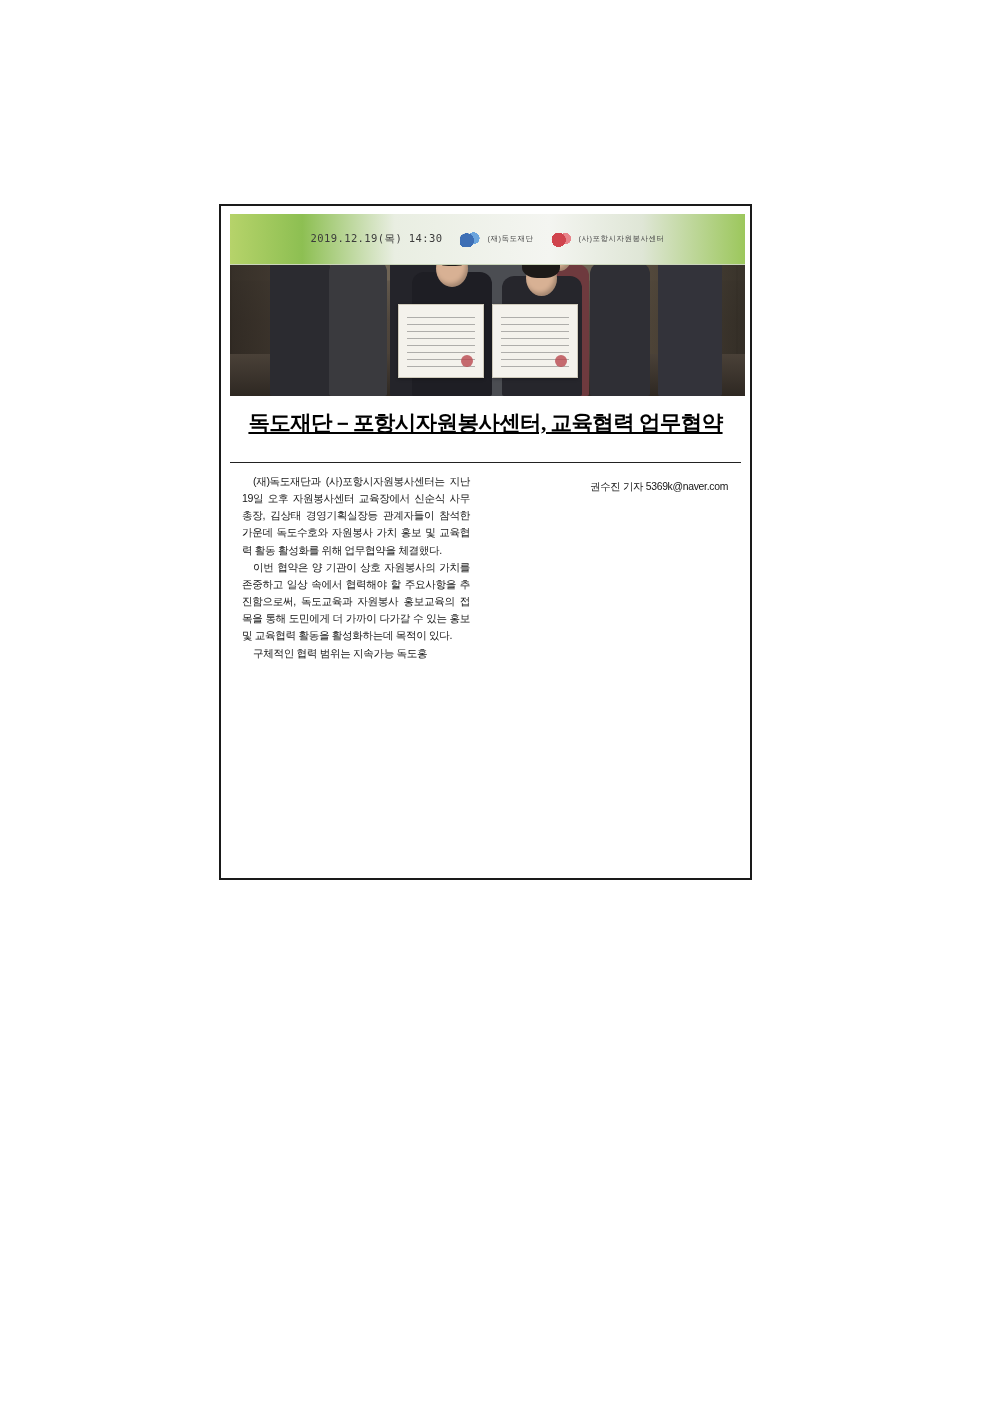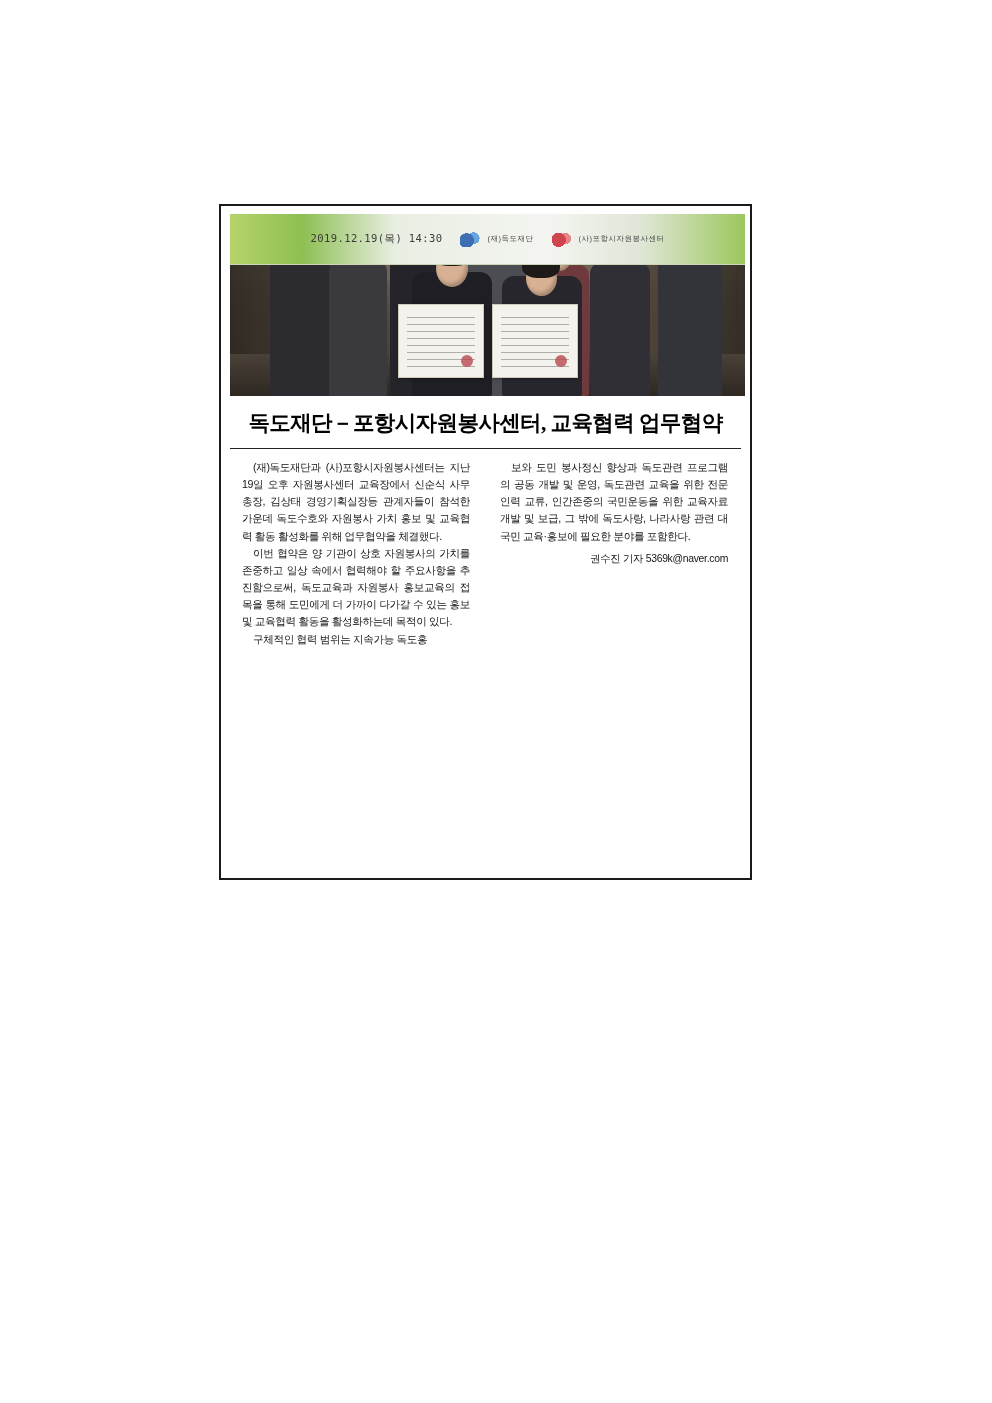--- a/index.html
+++ b/index.html
@@ -205,22 +205,23 @@
 
   
   .headline {
     margin-top: 12px;
     text-align: center;
     font-family: "Liberation Serif", serif;
     font-size: 21.5px;
     font-weight: bold;
     letter-spacing: -0.6px;
     color: #000;
-    padding-bottom: 11px;
+    padding-bottom: 25px;
     border-bottom: 1px solid #222;
+    text-decoration: underline;
   }
 
   
   .body-cols {
     margin-top: 10px;
     display: flex;
     gap: 18px;
   }
   .col {
     width: 240px;
@@ -332,17 +333,16 @@
 
   <div class="headline">독도재단－포항시자원봉사센터, 교육협력 업무협약</div>
 
   <div class="body-cols">
     <div class="col">
       <p>(재)독도재단과 (사)포항시자원봉사센터는 지난 19일 오후 자원봉사센터 교육장에서 신순식 사무총장, 김상태 경영기획실장등 관계자들이 참석한 가운데 독도수호와 자원봉사 가치 홍보 및 교육협력 활동 활성화를 위해 업무협약을 체결했다.</p>
       <p>이번 협약은 양 기관이 상호 자원봉사의 가치를 존중하고 일상 속에서 협력해야 할 주요사항을 추진함으로써, 독도교육과 자원봉사 홍보교육의 접목을 통해 도민에게 더 가까이 다가갈 수 있는 홍보 및 교육협력 활동을 활성화하는데 목적이 있다.</p>
       <p>구체적인 협력 범위는 지속가능 독도홍</p>
     </div>
     <div class="col">
-      <p>보와 도민 봉사정신 향상과 독도관련 프로그램의 공동 개발 및 운영, 독도관련 교육을 위한 전문인력 교류, 인간존중의 국민운동을 위한 교육자료 개발 및 보급, 그 밖에 독도사랑, 나라사랑 관련 대국민 교육·홍보에 필요한 분야를 포함한다.</p>
       <div class="byline">권수진 기자 5369k@naver.com</div>
     </div>
   </div>
 </div>
 
 </body></html>

